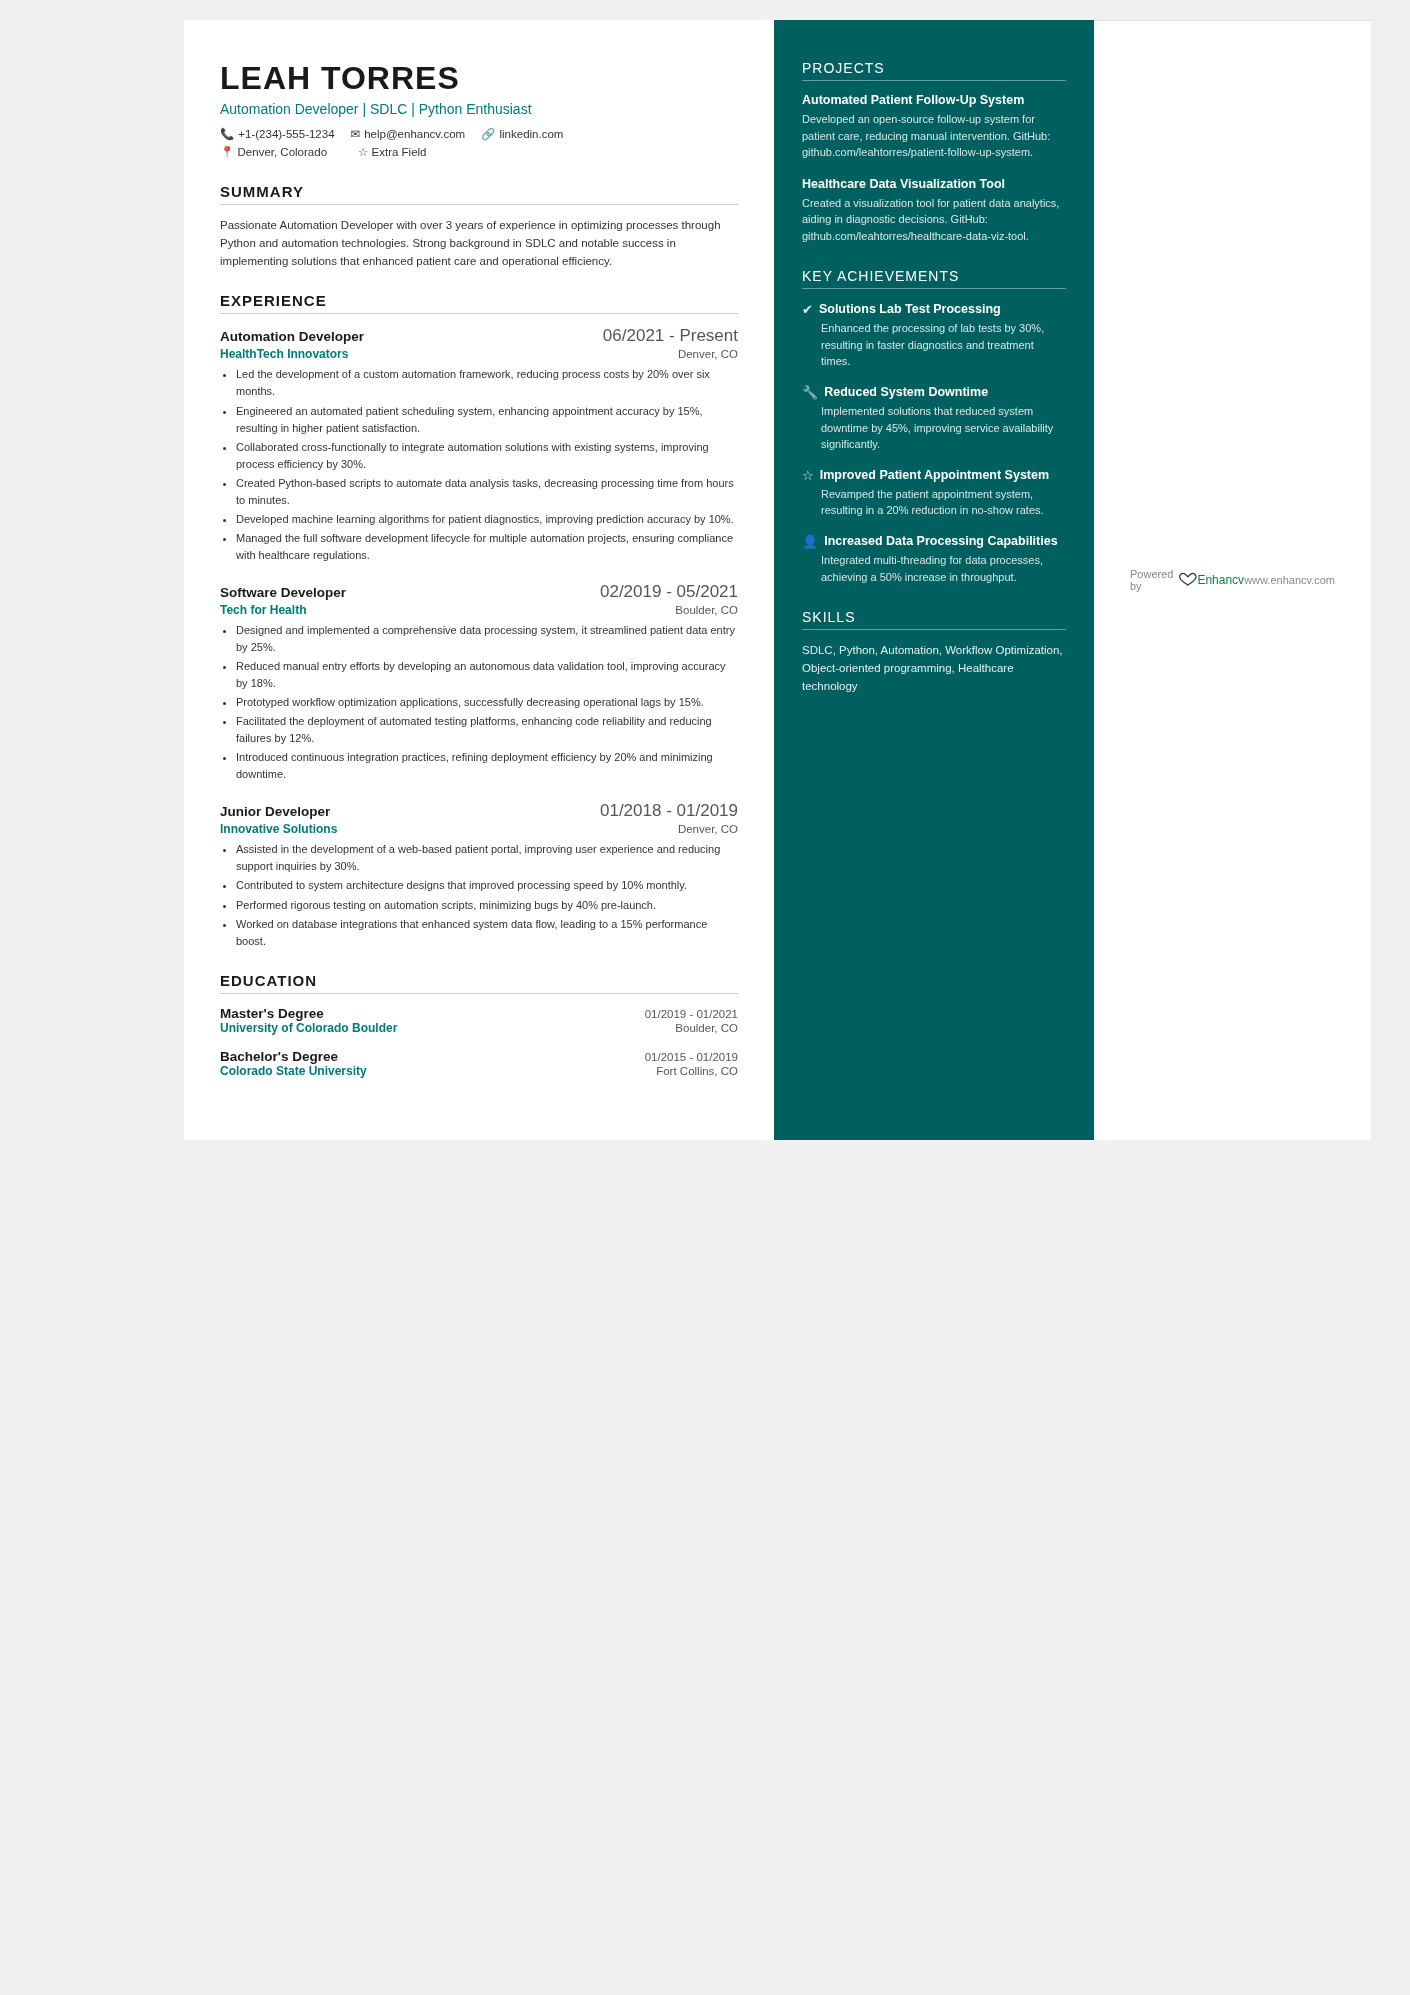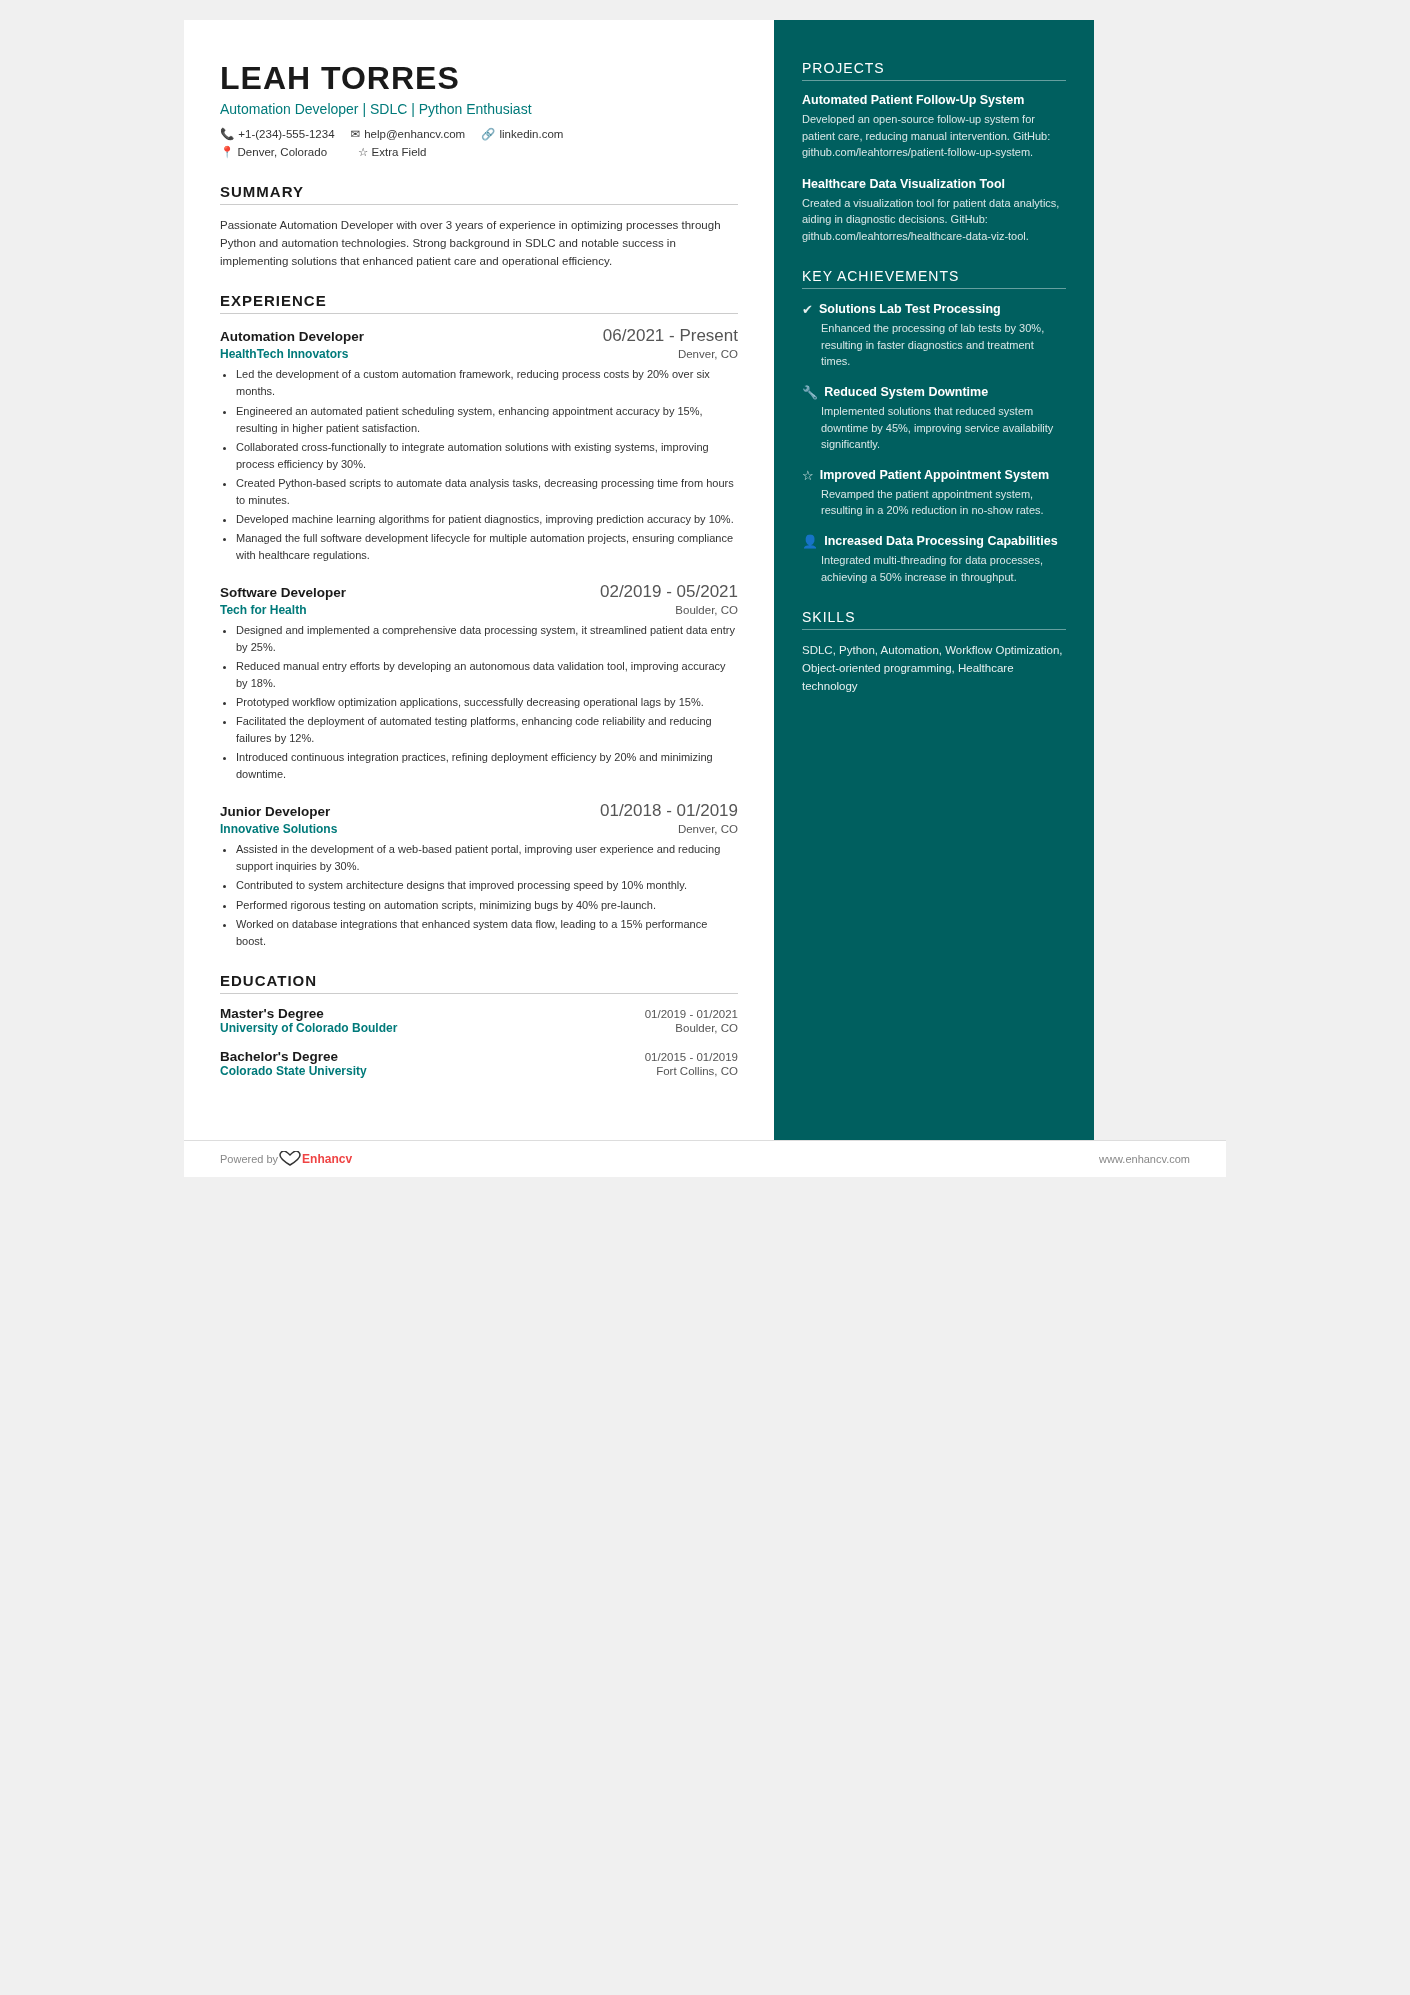--- a/index.html
+++ b/index.html
@@ -229,29 +229,29 @@
       font-size: 11px;
       color: #888;
       width: 100%;
     }
     .footer-left {
       display: flex;
       align-items: center;
     }
     .enhancv-logo {
       font-size: 12px;
-      font-weight: 700;
-      color: #ef4444;
+      font-weight: 400;
+      color: #15803d;
       text-align: right;
     }
     .resume-wrapper {
       position: relative;
       width: 1042px;
       display: flex;
-      flex-direction: column;
+      flex-direction: row;
     }
     .resume-body {
       display: flex;
       flex-direction: row;
     }
   </style>
 </head>
 <body>
 
 <div class="resume-wrapper">

